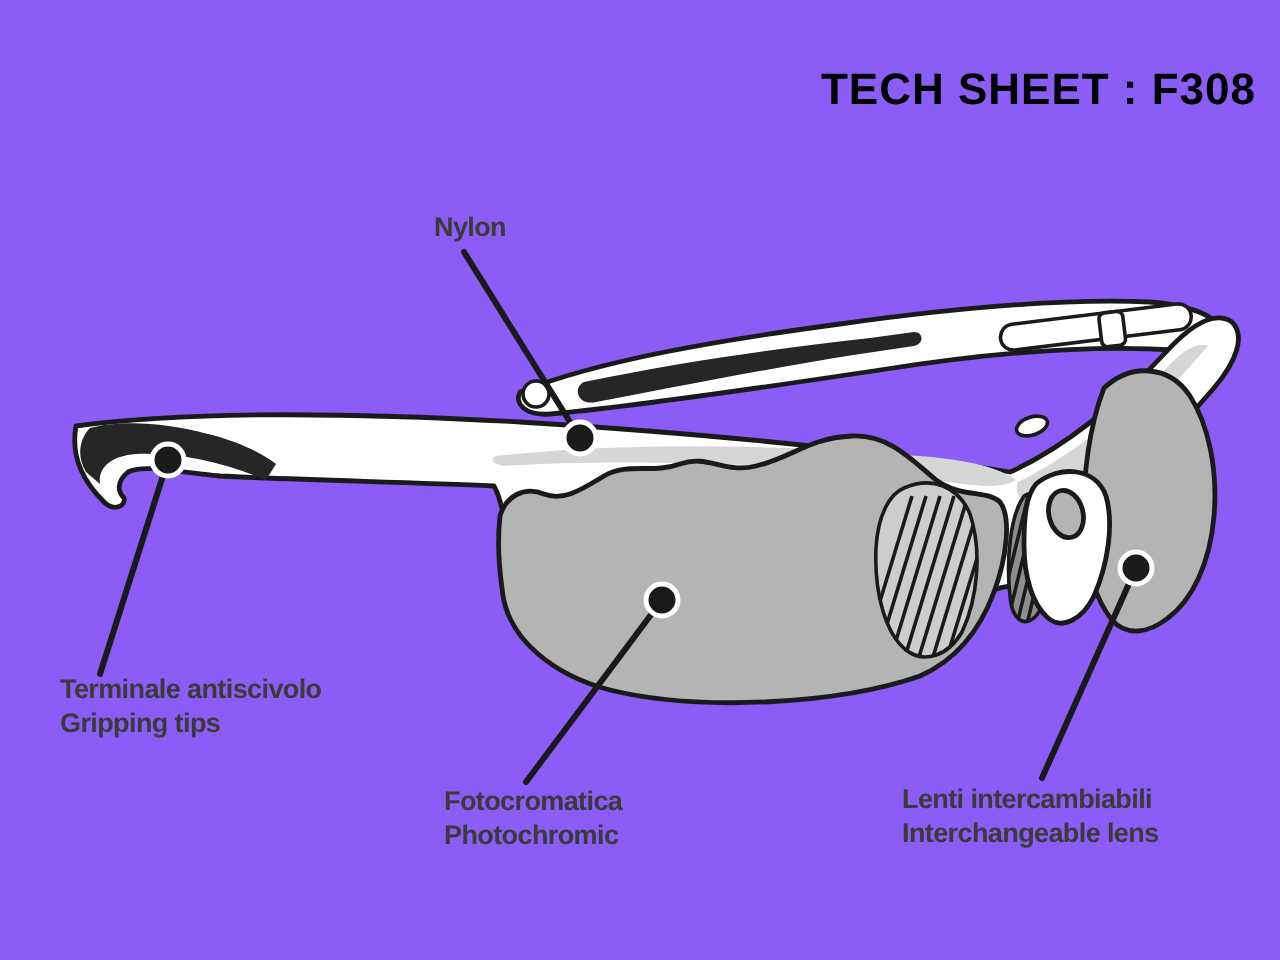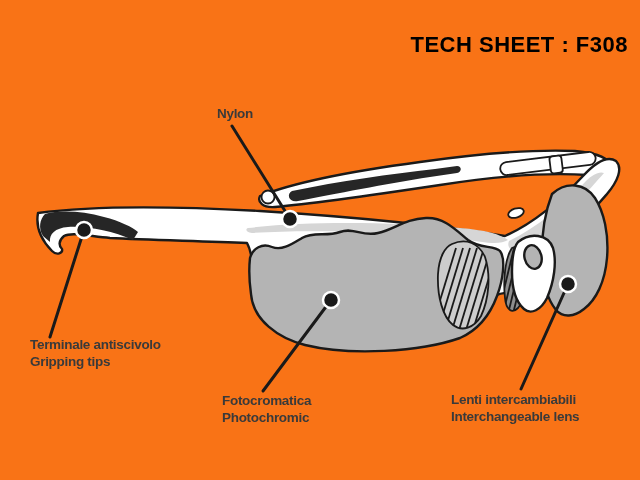--- a/index.html
+++ b/index.html
@@ -1,19 +1,19 @@
 <!DOCTYPE html>
 <html><head>
 <meta charset="utf-8">
 <style>
   html,body{margin:0;padding:0;background:#ffffff;}
   .stage{
     position:relative;
     width:640px;height:480px;
-    background:#f97316;
+    background:#8b5cf6;
     overflow:hidden;
     font-family:"Liberation Sans", sans-serif;
   }
   svg{display:block;width:640px;height:480px;}
   .outline{stroke:#1a1a1a;stroke-width:2.4;stroke-linejoin:round;}
   .thin-outline{stroke:#1a1a1a;stroke-width:1.8;stroke-linejoin:round;}
   .white-part{fill:#ffffff;}
   .no-stroke{stroke:none;}
   .callout-line{stroke:#1a1a1a;stroke-width:3;stroke-linecap:round;}
   .callout-dot{fill:#1a1a1a;stroke:#ffffff;stroke-width:2.5;}

